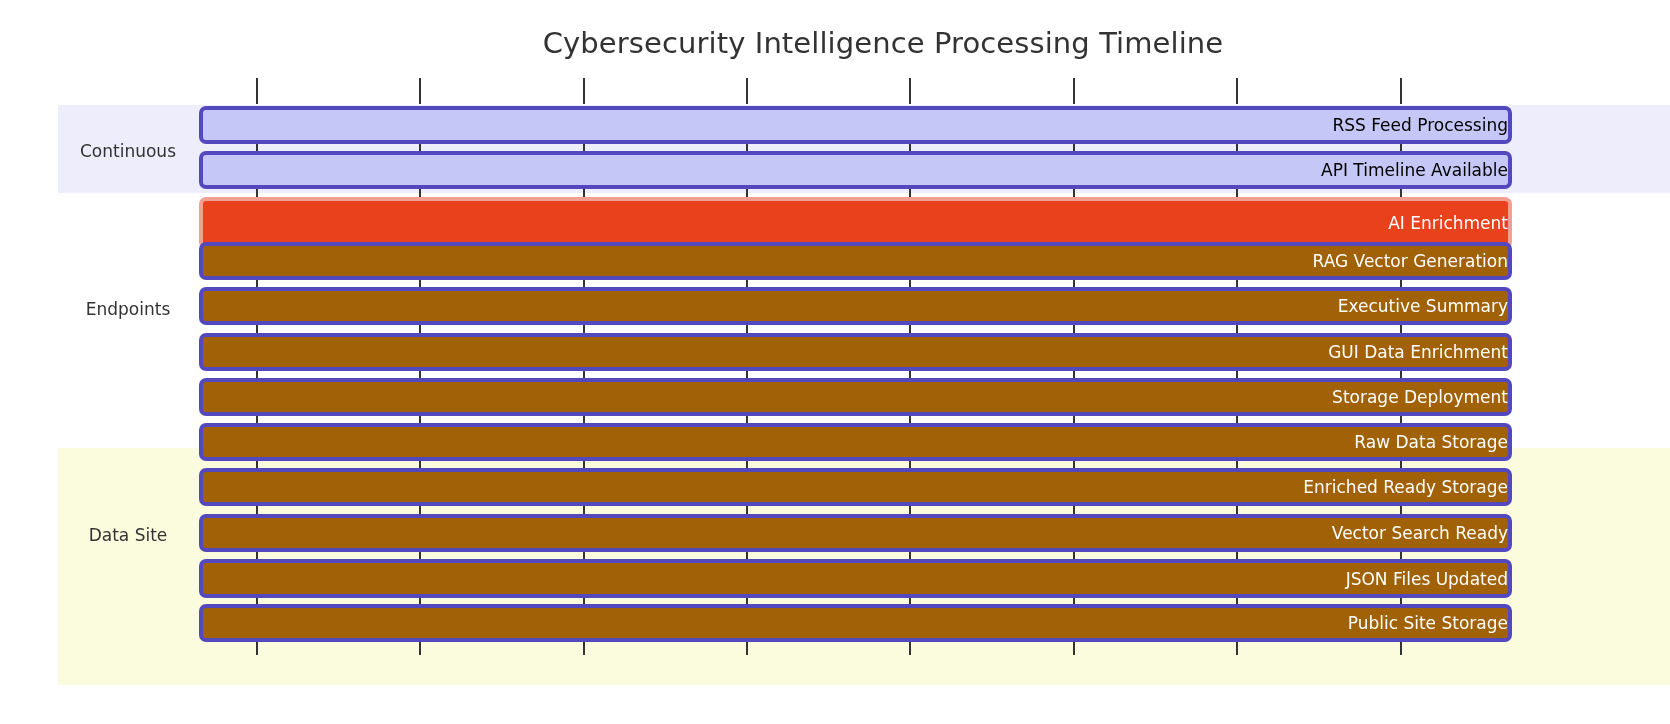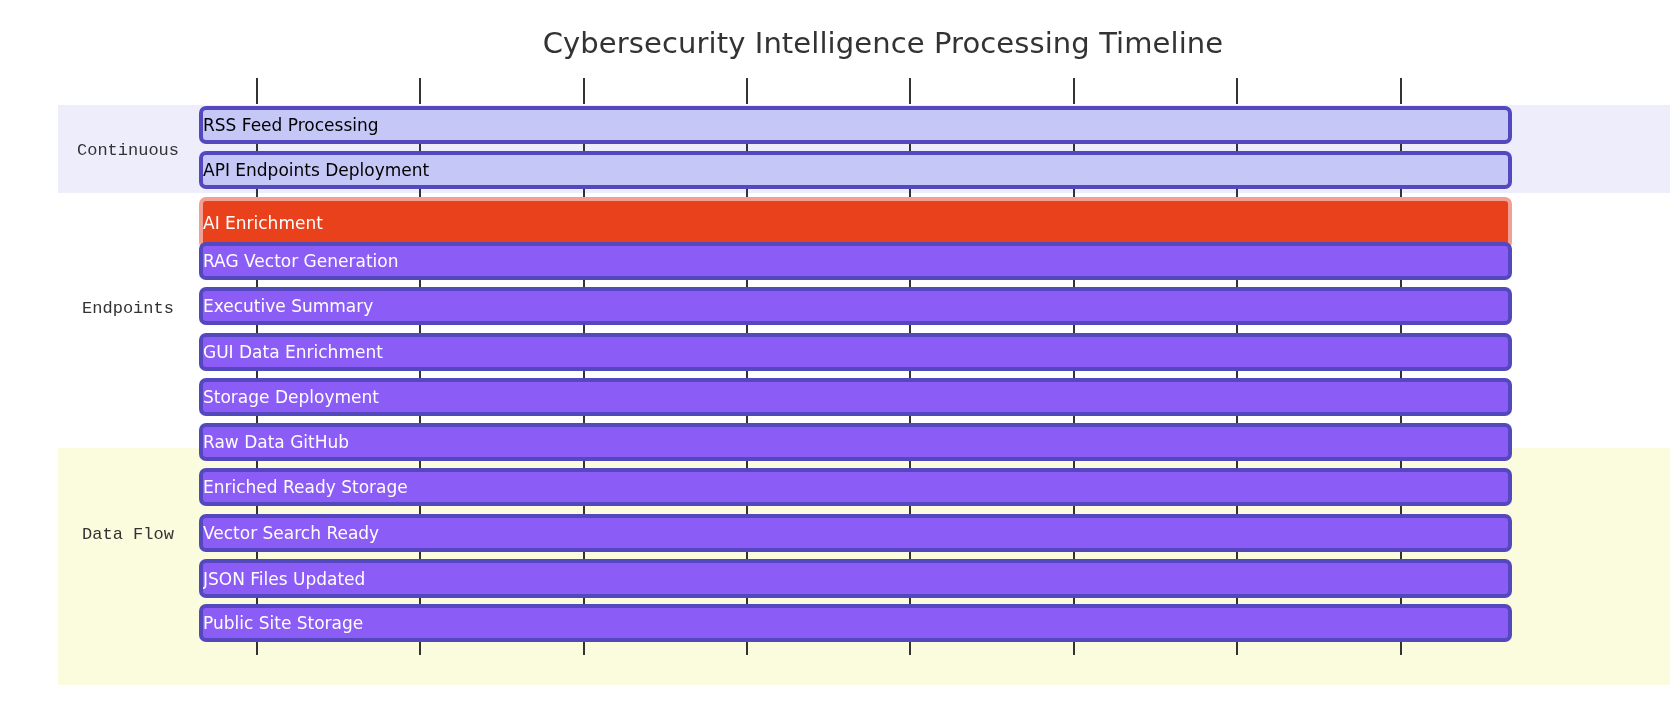--- a/index.html
+++ b/index.html
@@ -59,21 +59,20 @@
   }
 
   .section-label {
     position: absolute;
     left: 10px;
     width: 140px;
     text-align: center;
     font-size: 17px;
     color: #333333;
     white-space: nowrap;
-    font-family: Liberation Mono, monospace;
   }
 
   
   .tick {
     position: absolute;
     width: 1.6px;
     background: #333333;
   }
   .tick.top-tick {
     top: 78px;
@@ -91,32 +90,32 @@
 
   
   .bar {
     position: absolute;
     box-sizing: border-box;
     border-radius: 7px;
     border-style: solid;
     border-width: 4px;
     display: flex;
     align-items: center;
-    justify-content: flex-start;
+    justify-content: flex-end;
     font-size: 17px;
     white-space: nowrap;
     overflow: hidden;
   }
   .bar.light {
     background: #c5c8f7;
     border-color: #5448bf;
     color: #000000;
   }
   .bar.normal {
-    background: #8b5cf6;
+    background: #a16207;
     border-color: #5448bf;
     color: #ffffff;
   }
   .bar.crit {
     background: #e8411c;
     border-color: #f2a093;
     color: #ffffff;
   }
 </style>
 </head>
@@ -125,21 +124,21 @@
 <div id="gantt">
 
   <div class="chart-title">Cybersecurity Intelligence Processing Timeline</div>
 
   <div class="section-band continuous"></div>
   <div class="section-band scheduled"></div>
   <div class="section-band dataflow"></div>
 
   <div class="section-label" style="top:141px;">Continuous</div>
   <div class="section-label" style="top:299px;">Endpoints</div>
-  <div class="section-label" style="top:525px;">Data Flow</div>
+  <div class="section-label" style="top:525px;">Data Site</div>
 
   <div id="ticks-layer">
       <div class="tick top-tick" style="left: 208px;"></div>
       <div class="tick mid-tick" style="left: 208px; top: 143px; height: 9.3px;"></div>
       <div class="tick mid-tick" style="left: 208px; top: 188.3px; height: 9.3px;"></div>
       <div class="tick mid-tick" style="left: 208px; top: 233.6px; height: 9.3px;"></div>
       <div class="tick mid-tick" style="left: 208px; top: 278.9px; height: 9.3px;"></div>
       <div class="tick mid-tick" style="left: 208px; top: 324.2px; height: 9.3px;"></div>
       <div class="tick mid-tick" style="left: 208px; top: 369.5px; height: 9.3px;"></div>
       <div class="tick mid-tick" style="left: 208px; top: 414.8px; height: 9.3px;"></div>
@@ -246,39 +245,39 @@
       <div class="tick mid-tick" style="left: 1352px; top: 550.7px; height: 9.3px;"></div>
       <div class="tick mid-tick" style="left: 1352px; top: 596px; height: 9.3px;"></div>
       <div class="tick mid-tick" style="left: 1352px; top: 641.3px; height: 9.3px;"></div>
       <div class="tick bottom-tick" style="left: 1352px; top: 643.3px;"></div>
     </div>
   <div id="bars-layer">
       <div class="bar light" style="left: 151px; width: 1313px; top: 106px; height: 38px;">
         <span>RSS Feed Processing</span>
       </div>
       <div class="bar light" style="left: 151px; width: 1313px; top: 151.3px; height: 38px;">
-        <span>API Endpoints Deployment</span>
+        <span>API Timeline Available</span>
       </div>
       <div class="bar crit" style="left: 151px; width: 1313px; top: 196.6px; height: 52px;">
         <span>AI Enrichment</span>
       </div>
       <div class="bar normal" style="left: 151px; width: 1313px; top: 241.9px; height: 38px;">
         <span>RAG Vector Generation</span>
       </div>
       <div class="bar normal" style="left: 151px; width: 1313px; top: 287.2px; height: 38px;">
         <span>Executive Summary</span>
       </div>
       <div class="bar normal" style="left: 151px; width: 1313px; top: 332.5px; height: 38px;">
         <span>GUI Data Enrichment</span>
       </div>
       <div class="bar normal" style="left: 151px; width: 1313px; top: 377.8px; height: 38px;">
         <span>Storage Deployment</span>
       </div>
       <div class="bar normal" style="left: 151px; width: 1313px; top: 423.1px; height: 38px;">
-        <span>Raw Data GitHub</span>
+        <span>Raw Data Storage</span>
       </div>
       <div class="bar normal" style="left: 151px; width: 1313px; top: 468.4px; height: 38px;">
         <span>Enriched Ready Storage</span>
       </div>
       <div class="bar normal" style="left: 151px; width: 1313px; top: 513.7px; height: 38px;">
         <span>Vector Search Ready</span>
       </div>
       <div class="bar normal" style="left: 151px; width: 1313px; top: 559px; height: 39px;">
         <span>JSON Files Updated</span>
       </div>

